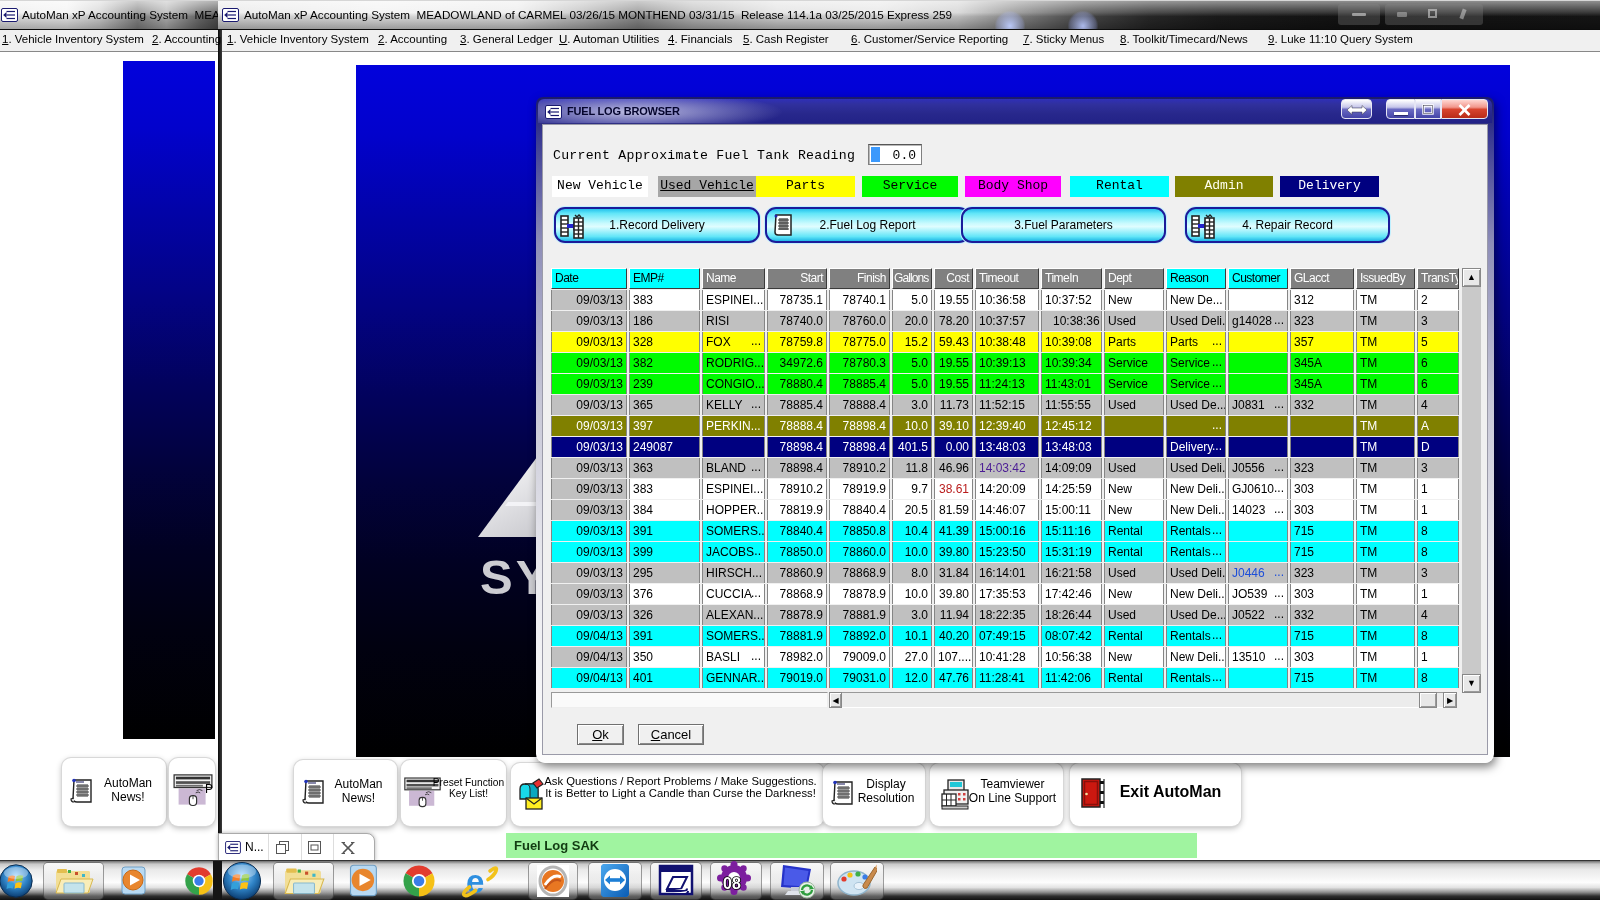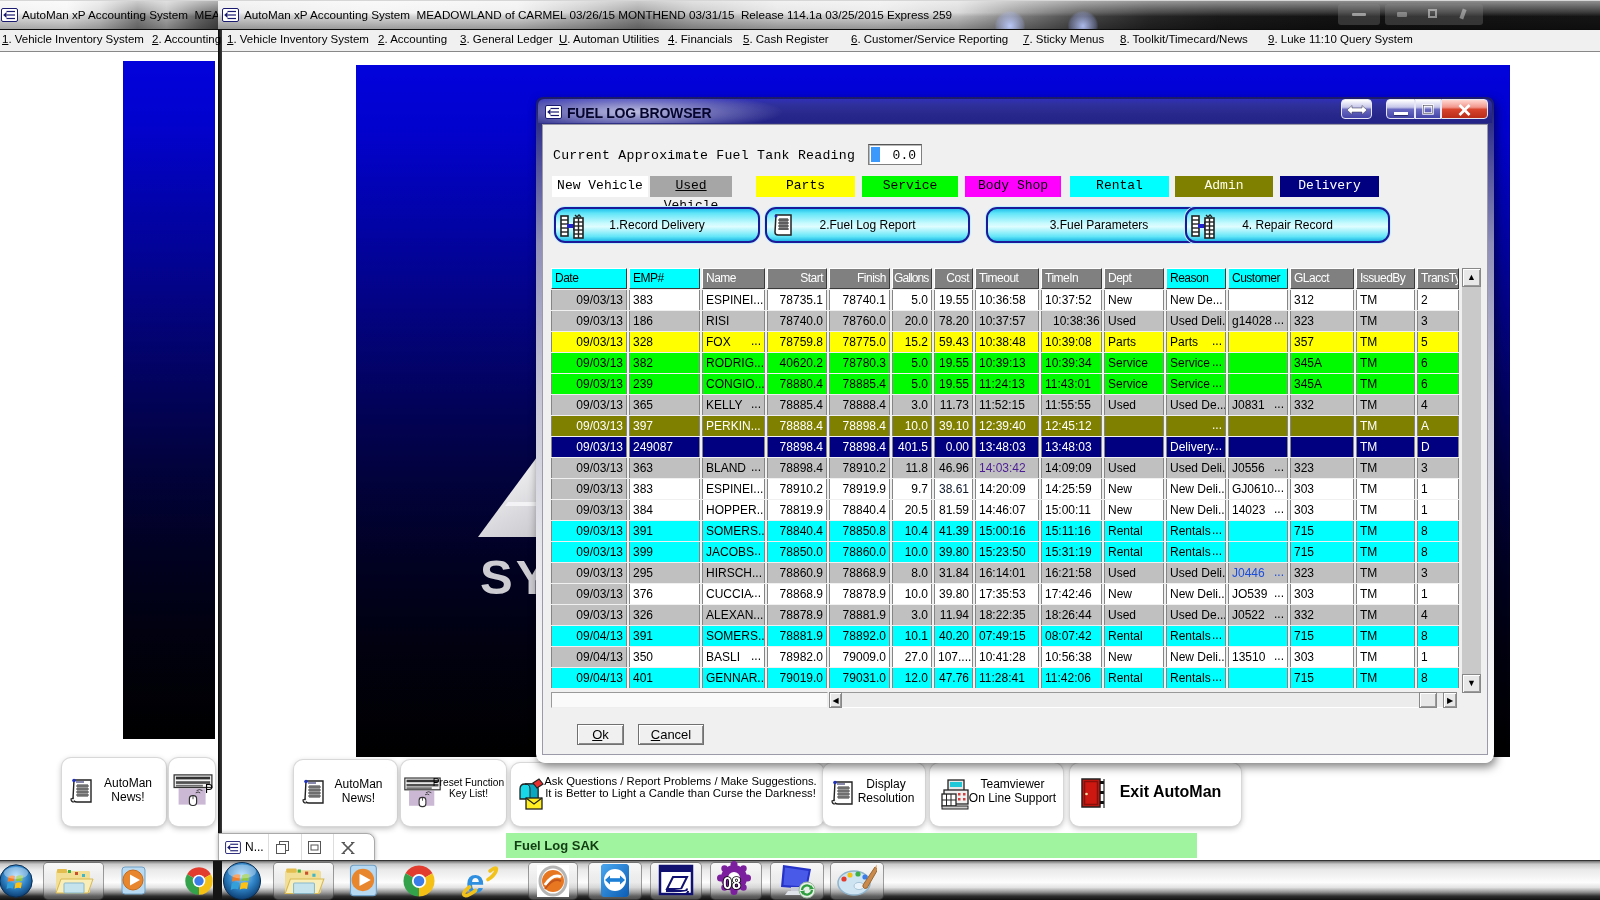--- a/index.html
+++ b/index.html
@@ -66,21 +66,21 @@
   border-radius:7px 7px 9px 9px;
   background:linear-gradient(180deg, #1b1b6a 0%, #3a3a92 6%, #8e8eb8 22%, #c6c6d6 45%, #e9e9ee 70%, #fdfdfd 100%);
   box-shadow:2px 4px 10px rgba(0,0,0,.5);
 }
 #dlg-title { position:absolute; left:2px; top:2px; width:954px; height:24px;
   border-radius:6px 6px 0 0;
   background:
     radial-gradient(ellipse 150px 20px at 95px 13px, rgba(225,225,245,.8), rgba(185,185,228,.45) 55%, rgba(120,120,200,0) 100%),
     linear-gradient(180deg, #2f2fb8 0%, #30309d 22%, #28288c 60%, #222287 100%);
 }
-#dlg-title .cap { position:absolute; left:29px; top:6px; font-size:14px; font-weight:bold; letter-spacing:-0.2px; color:#05052e; }
+#dlg-title .cap { position:absolute; left:29px; top:6px; font-size:11px; font-weight:bold; letter-spacing:-0.2px; color:#05052e; }
 #dlg-body { position:absolute; left:6px; top:27px; width:946px; height:631px;
   background:#f0f0f0; border:1px solid #9a9aa8; }
 
 .mono { font-family:"Liberation Mono", monospace; }
 
 
 .dtb { position:absolute; top:0px; height:20px; border-radius:4px;
   border:1px solid #e6e6f4;
   background:linear-gradient(180deg,#ffffff 0%,#c6c6ea 40%,#6a6ac2 52%,#4444a8 100%);
   color:#fff; text-align:center; }
@@ -546,21 +546,21 @@
     </div>
     <div id="dlg-body"></div>
 
     <div class="mono" style="position:absolute;left:17px;top:51px;font-size:13.2px;letter-spacing:0.25px;color:#000;">Current Approximate Fuel Tank Reading</div>
     <div style="position:absolute;left:332px;top:47px;width:54px;height:21px;background:#fff;border:1px solid #808080;border-top-color:#555;box-shadow:inset 1px 1px 0 #b8b8b8;">
       <div style="position:absolute;left:2px;top:2px;width:9px;height:15px;background:#3b99fc;"></div>
       <div class="mono" style="position:absolute;right:5px;top:3px;font-size:13px;">0.0</div>
     </div>
 
     <div class="dtab" style="left:16px;width:96px;background:#fff;">New Vehicle</div>
-    <div class="dtab" style="left:114px;width:82px;background:#a6a6a6;text-decoration:underline;">Used Vehicle</div>
+    <div class="dtab" style="left:122px;width:98px;background:#a6a6a6;text-decoration:underline;">Used Vehicle</div>
     <div class="dtab" style="left:220px;width:99px;background:#ffff00;">Parts</div>
     <div class="dtab" style="left:326px;width:96px;background:#00fb00;">Service</div>
     <div class="dtab" style="left:429px;width:96px;background:#ff00ff;">Body Shop</div>
     <div class="dtab" style="left:534px;width:99px;background:#00ffff;">Rental</div>
     <div class="dtab" style="left:639px;width:98px;background:#808000;color:#ffffee;">Admin</div>
     <div class="dtab" style="left:744px;width:99px;background:#000080;color:#fff;">Delivery</div>
 
     <div class="cyanbtn" style="left:18px;width:206px;">
       <svg width="24" height="26" viewBox="0 0 24 26" style="position:absolute;left:4px;top:4px;">
         <rect x="1" y="3" width="7" height="20" fill="#fff" stroke="#222" stroke-width="1.6"></rect>
@@ -582,21 +582,21 @@
       <svg width="22" height="26" viewBox="0 0 22 26" style="position:absolute;left:6px;top:4px;">
         <path d="M3 2 h15 v20 h-13 q-3 0 -3 -3 z" fill="#fff" stroke="#222" stroke-width="1.5"></path>
         <rect x="6" y="5" width="9" height="12" fill="#888"></rect>
         <line x1="5" y1="7" x2="16" y2="7" stroke="#333" stroke-width="1"></line>
           <line x1="5" y1="10" x2="16" y2="10" stroke="#333" stroke-width="1"></line>
           <line x1="5" y1="13" x2="16" y2="13" stroke="#333" stroke-width="1"></line>
           <line x1="5" y1="16" x2="16" y2="16" stroke="#333" stroke-width="1"></line>
         <circle cx="3" cy="3" r="1.5" fill="#2222aa"></circle>
       </svg>
       2.Fuel Log Report</div>
-    <div class="cyanbtn" style="left:450px;width:226px;">3.Fuel Parameters</div>
+    <div class="cyanbtn" style="left:425px;width:205px;">3.Fuel Parameters</div>
     <div class="cyanbtn" style="left:649px;width:205px;">
       <svg width="24" height="26" viewBox="0 0 24 26" style="position:absolute;left:4px;top:4px;">
         <rect x="1" y="3" width="7" height="20" fill="#fff" stroke="#222" stroke-width="1.6"></rect>
         <line x1="1" y1="7" x2="8" y2="7" stroke="#222" stroke-width="1.4"></line>
           <line x1="1" y1="11" x2="8" y2="11" stroke="#222" stroke-width="1.4"></line>
           <line x1="1" y1="15" x2="8" y2="15" stroke="#222" stroke-width="1.4"></line>
           <line x1="1" y1="19" x2="8" y2="19" stroke="#222" stroke-width="1.4"></line>
         <polygon points="7,11 13,11 13,8 17,13 13,18 13,15 7,15" fill="#2222cc"></polygon>
         <rect x="14" y="5" width="9" height="20" fill="#fff" stroke="#222" stroke-width="1.6"></rect>
         <line x1="14" y1="9" x2="23" y2="9" stroke="#222" stroke-width="1.4"></line>
@@ -705,21 +705,21 @@
             <td style="background:#ffff00;color:#000;">Parts<span class="dots">...</span></td>
             <td style="background:#ffff00;color:#000;"></td>
             <td style="background:#ffff00;color:#000;">357</td>
             <td style="background:#ffff00;color:#000;">TM</td>
             <td style="background:#ffff00;color:#000;">5</td>
           </tr>
     <tr>
             <td class="r" style="background:#00fb00;color:#000;">09/03/13</td>
             <td style="background:#00fb00;color:#000;">382</td>
             <td style="background:#00fb00;color:#000;">RODRIG...</td>
-            <td class="r" style="background:#00fb00;color:#000;">40620.2</td>
+            <td class="r" style="background:#00fb00;color:#000;">34972.6</td>
             <td class="r" style="background:#00fb00;color:#000;">78780.3</td>
             <td class="r" style="background:#00fb00;color:#000;">5.0</td>
             <td class="r" style="background:#00fb00;color:#000;">19.55</td>
             <td style="background:#00fb00;color:#000;">10:39:13</td>
             <td style="background:#00fb00;color:#000;">10:39:34</td>
             <td style="background:#00fb00;color:#000;">Service</td>
             <td style="background:#00fb00;color:#000;">Service<span class="dots">...</span></td>
             <td style="background:#00fb00;color:#000;"></td>
             <td style="background:#00fb00;color:#000;">345A</td>
             <td style="background:#00fb00;color:#000;">TM</td>
@@ -812,21 +812,21 @@
             <td style="background:#c0c0c0;color:#000;">TM</td>
             <td style="background:#c0c0c0;color:#000;">3</td>
           </tr>
     <tr>
             <td class="r" style="background:#c0c0c0;color:#000;">09/03/13</td>
             <td style="background:#fff;color:#000;">383</td>
             <td style="background:#fff;color:#000;">ESPINEI...</td>
             <td class="r" style="background:#fff;color:#000;">78910.2</td>
             <td class="r" style="background:#fff;color:#000;">78919.9</td>
             <td class="r" style="background:#fff;color:#000;">9.7</td>
-            <td class="r" style="background:#fff;color:#0f172a;">38.61</td>
+            <td class="r" style="background:#fff;color:#b91c1c;">38.61</td>
             <td style="background:#fff;color:#000;">14:20:09</td>
             <td style="background:#fff;color:#000;">14:25:59</td>
             <td style="background:#fff;color:#000;">New</td>
             <td style="background:#fff;color:#000;">New Deli...</td>
             <td style="background:#fff;color:#000;">GJ0610<span class="dots">...</span></td>
             <td style="background:#fff;color:#000;">303</td>
             <td style="background:#fff;color:#000;">TM</td>
             <td style="background:#fff;color:#000;">1</td>
           </tr>
     <tr>

